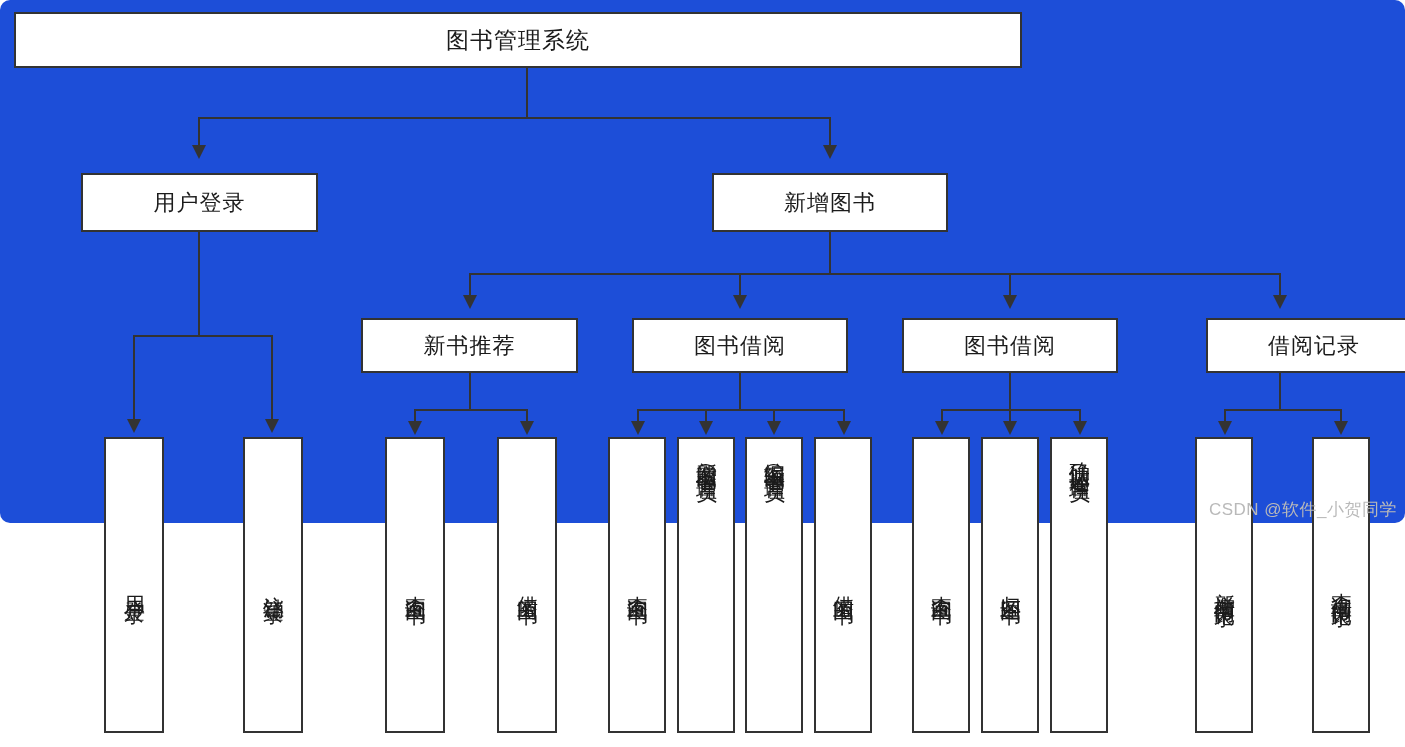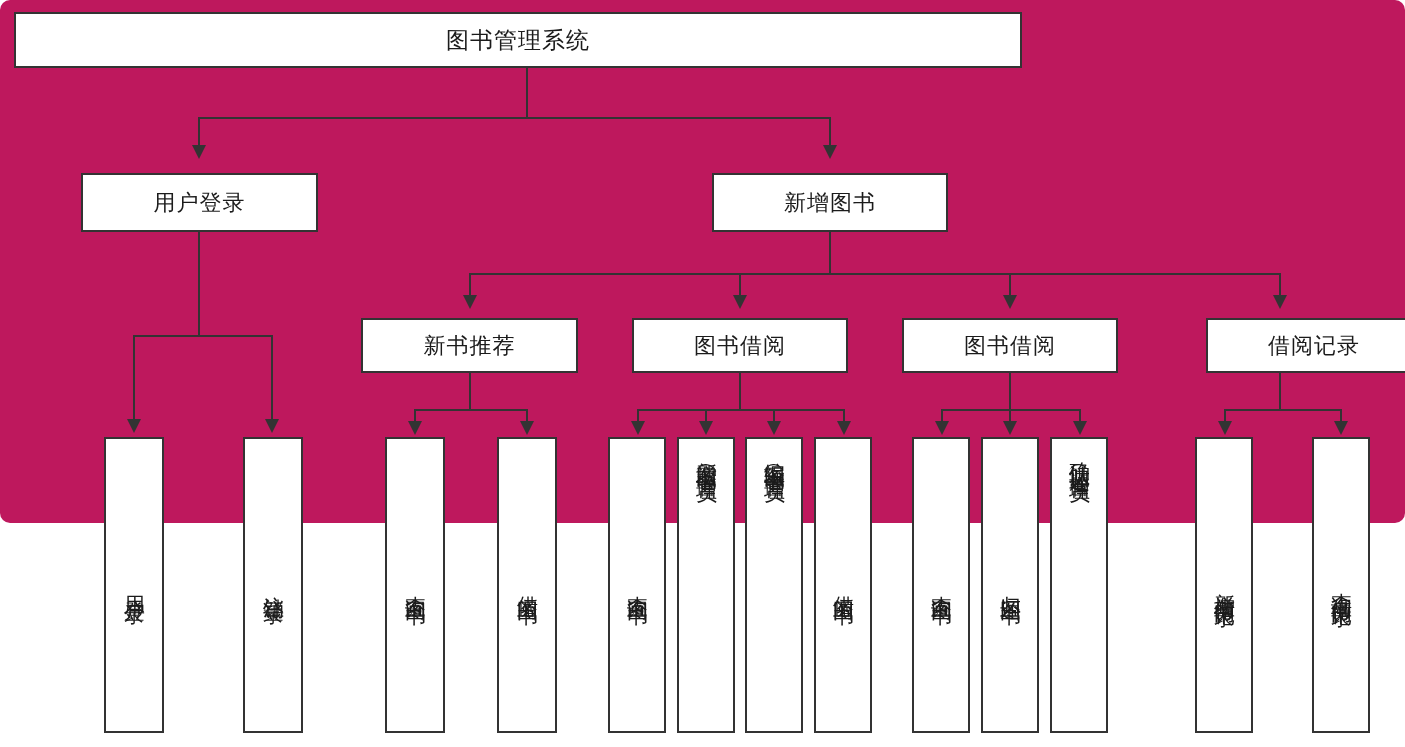--- a/index.html
+++ b/index.html
@@ -2,21 +2,21 @@
 <html><head>
 <meta charset="utf-8">
 <style>
   html,body{margin:0;padding:0;background:#ffffff;}
   body{
     font-family:"Liberation Sans","DejaVu Sans",sans-serif;
     width:1405px;height:747px;
     overflow:hidden;
     -webkit-font-smoothing:antialiased;
   }
-  #stage{position:relative;width:1405px;height:523px;background:#be185d;border-radius:10px;}
+  #stage{position:relative;width:1405px;height:523px;background:#1d4ed8;border-radius:10px;}
 
   
   .node{
     position:absolute;
     box-sizing:border-box;
     background:#ffffff;
     border:2px solid #333333;
     display:flex;
     align-items:center;
     justify-content:center;
@@ -208,14 +208,15 @@
     <span class="vlbl">确认归还（管理员）</span>
   </div>
 
   <div class="node leaf center" style="left:1195px;top:437px;width:58px;height:296px;">
     <span class="vlbl">新增借阅记录</span>
   </div>
   <div class="node leaf center" style="left:1312px;top:437px;width:58px;height:296px;">
     <span class="vlbl">查询借阅记录</span>
   </div>
 
+  <div id="watermark">CSDN @软件_小贺同学</div>
 
 </div>
 
 </body></html>

